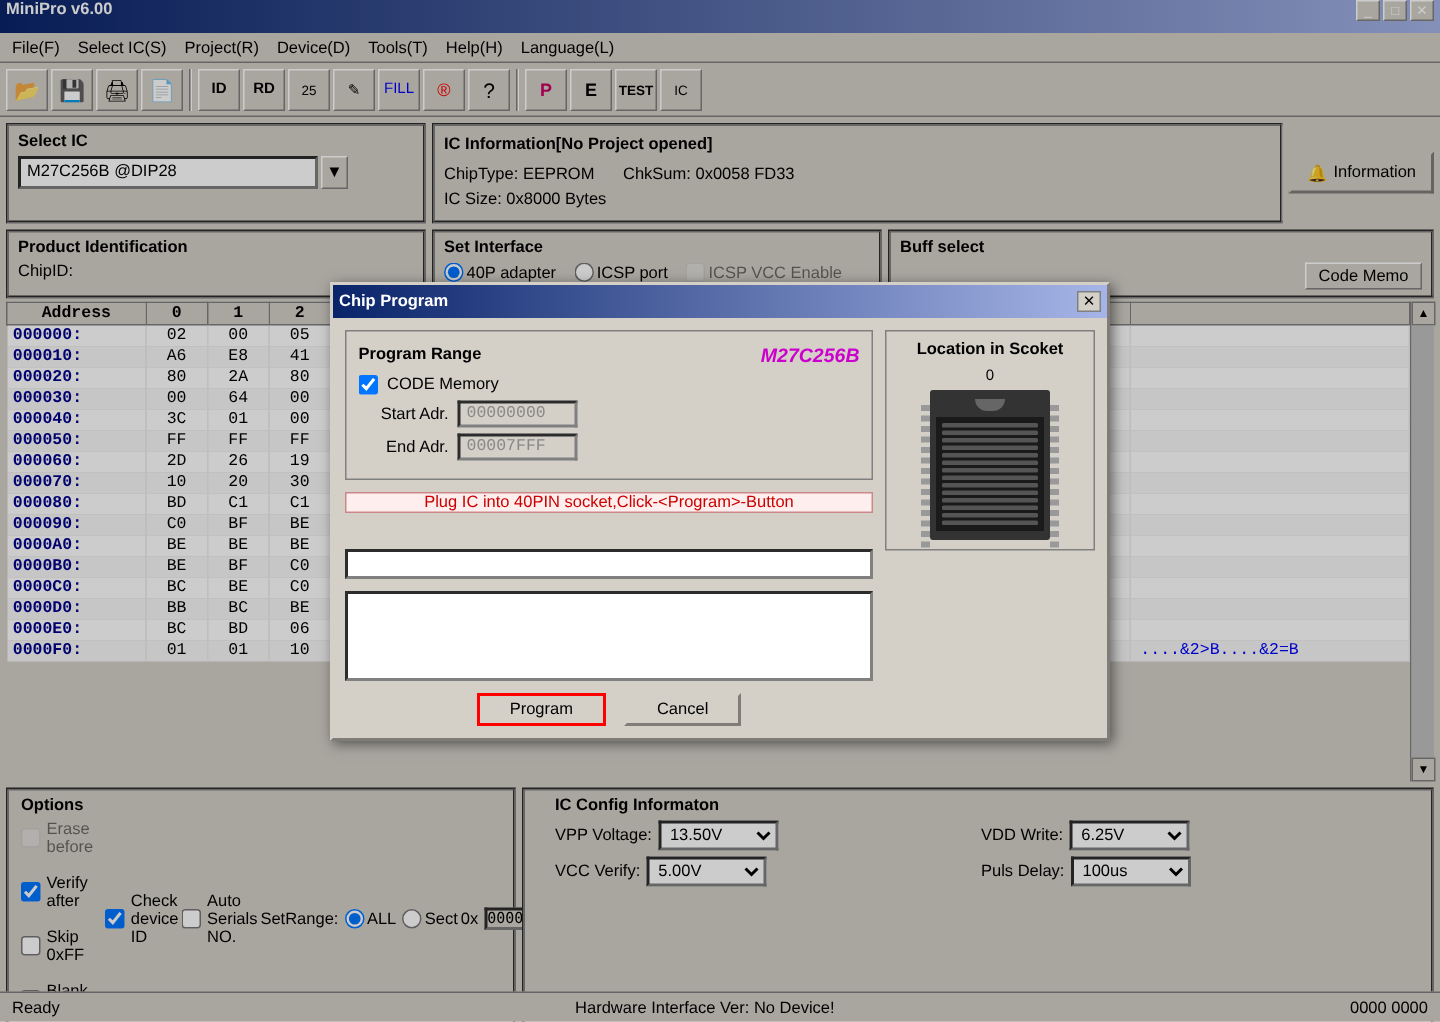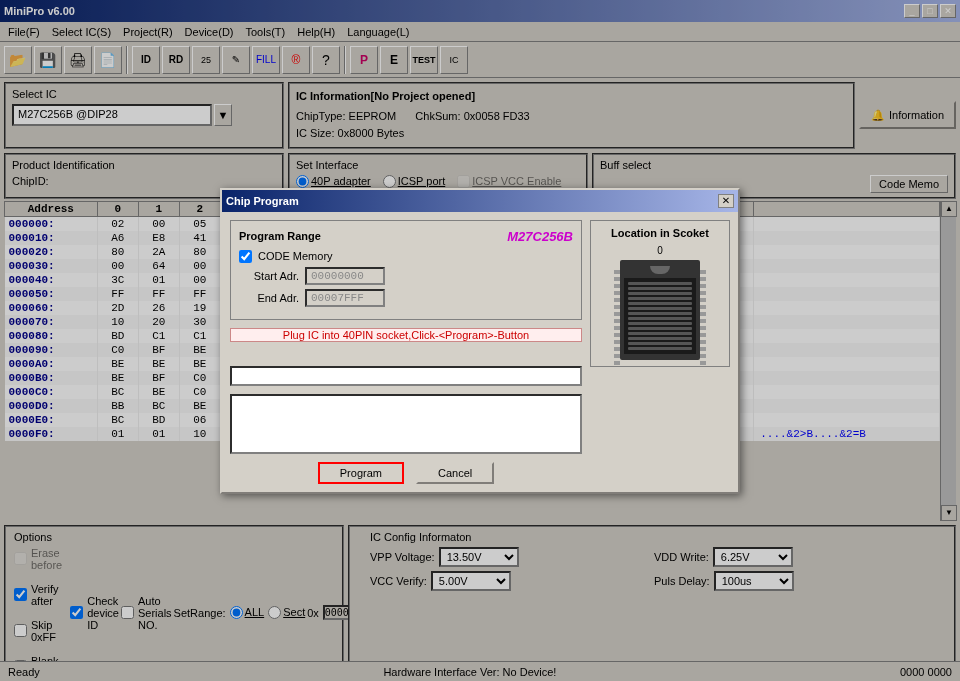--- a/index.html
+++ b/index.html
@@ -12,21 +12,21 @@
       overflow: hidden;
       position: relative;
     }
 
     
     .title-bar {
       background: linear-gradient(to right, #0a246a, #a6b5e7);
       color: white;
       height: 22px;
       display: flex;
-      align-items: center;
+      align-items: flex-start;
       justify-content: space-between;
       padding: 0 4px;
     }
     .title-bar-text { font-size: 11px; font-weight: bold; }
     .title-bar-buttons { display: flex; gap: 2px; }
     .title-btn {
       width: 16px; height: 14px;
       background: #d4d0c8;
       border: 1px solid #808080;
       border-top-color: #fff;
@@ -93,21 +93,21 @@
 
     
     .panel-select-ic {
       background: #d4d0c8;
       border: 2px groove #808080;
       padding: 4px 6px;
       width: 280px;
     }
     .panel-label {
       font-size: 11px;
-      font-weight: normal;
+      font-weight: bold;
       margin-bottom: 4px;
     }
     .ic-select-row {
       display: flex;
       align-items: flex-end;
       gap: 2px;
     }
     .ic-dropdown {
       background: white;
       border: 2px inset #808080;
@@ -174,21 +174,21 @@
       padding: 4px 6px;
       flex: 1;
     }
     .radio-row {
       display: flex;
       align-items: center;
       gap: 12px;
       margin-top: 2px;
     }
     .radio-label {
-      display: flex; align-items: flex-start; gap: 2px; font-size: 11px; text-decoration: underline;
+      display: flex; align-items: flex-end; gap: 2px; font-size: 11px;
     }
     .code-memo-btn {
       background: #d4d0c8;
       border: 1px solid #808080;
       border-top-color: #fff;
       border-left-color: #fff;
       padding: 2px 8px;
       font-size: 11px;
       cursor: pointer;
       float: right;

